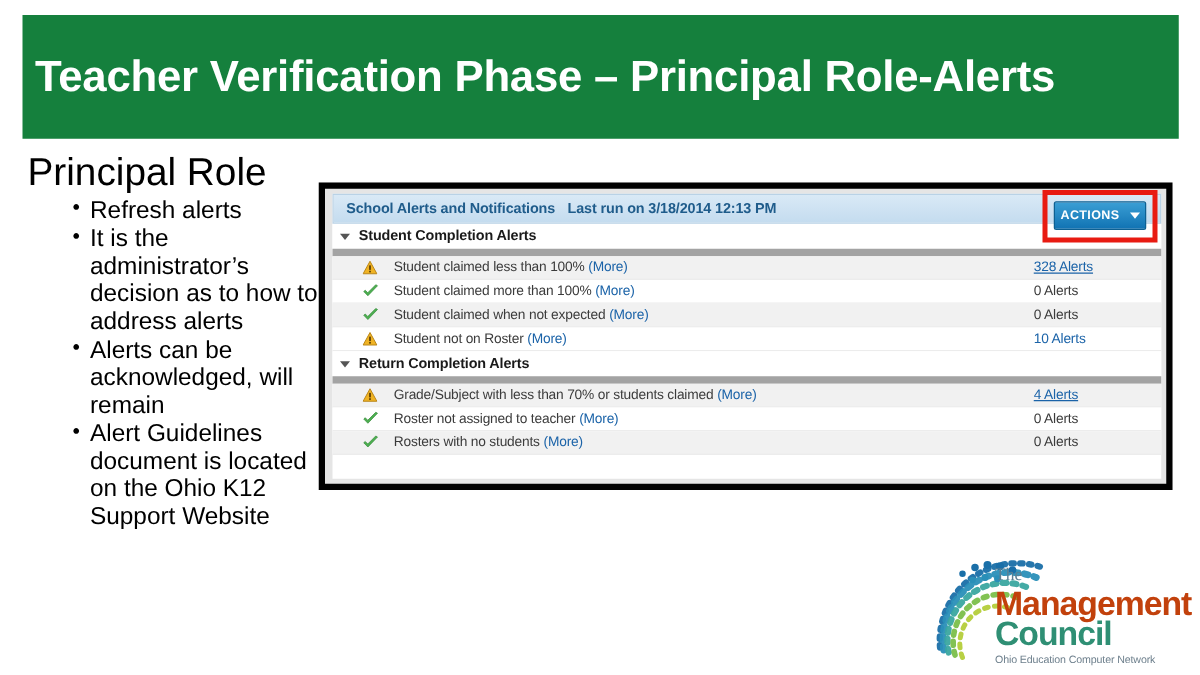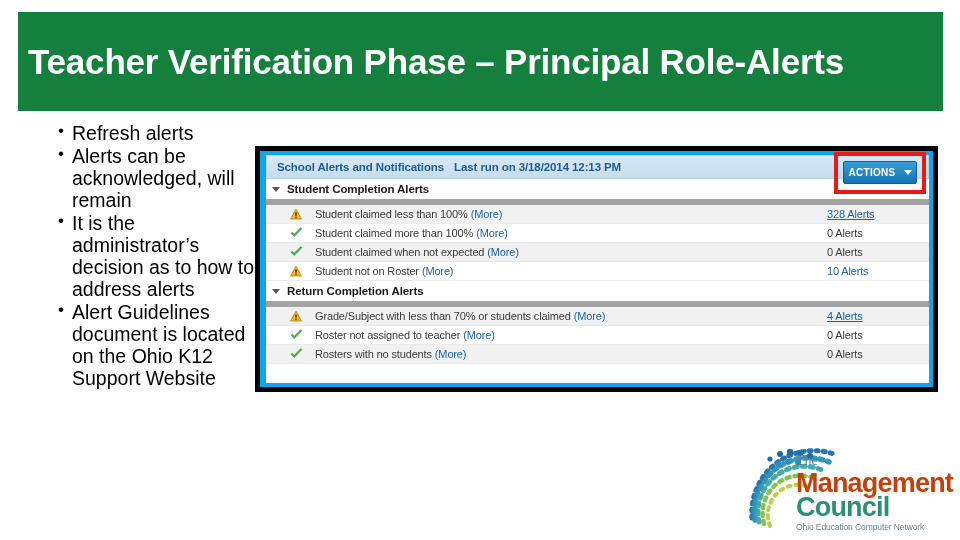--- a/index.html
+++ b/index.html
@@ -73,21 +73,21 @@
     font-size: 17px;
   }
 
   
   #screenshot-panel {
     position: absolute;
     left: 255px;
     top: 146px;
     width: 683px;
     height: 246px;
-    background: #0ea5e9;
+    background: #e5e5e5;
     border: 5px solid #000000;
     box-sizing: border-box;
     overflow: hidden;
   }
   #panel-inner {
     position: absolute;
     left: 6px;
     top: 4px;
     right: 4px;
     bottom: 4px;
@@ -292,24 +292,25 @@
   }
 </style>
 </head>
 <body>
 
 <div id="title-banner">
   <div id="title-text">Teacher Verification Phase – Principal Role-Alerts</div>
 </div>
 
 <div id="left-col">
+  <div id="principal-role-heading">Principal Role</div>
   <ul id="bullet-list">
     <li>Refresh alerts</li>
+    <li>It is the administrator’s decision as to how to address alerts</li>
     <li>Alerts can be acknowledged, will remain</li>
-    <li>It is the administrator’s decision as to how to address alerts</li>
     <li>Alert Guidelines document is located on the Ohio K12 Support Website</li>
   </ul>
 </div>
 
 <div id="screenshot-panel">
   <div id="panel-inner">
 
     <div id="alerts-header">
       <span id="alerts-header-title">School Alerts and Notifications</span>
       <span id="alerts-header-lastrun">Last run on 3/18/2014 12:13 PM</span>

